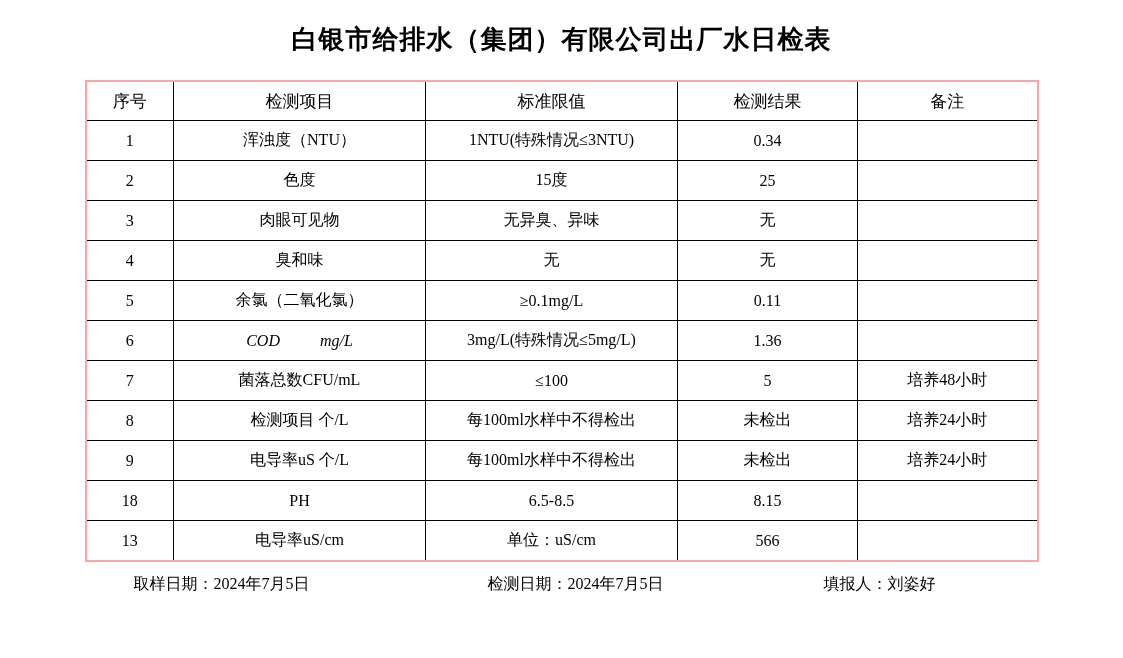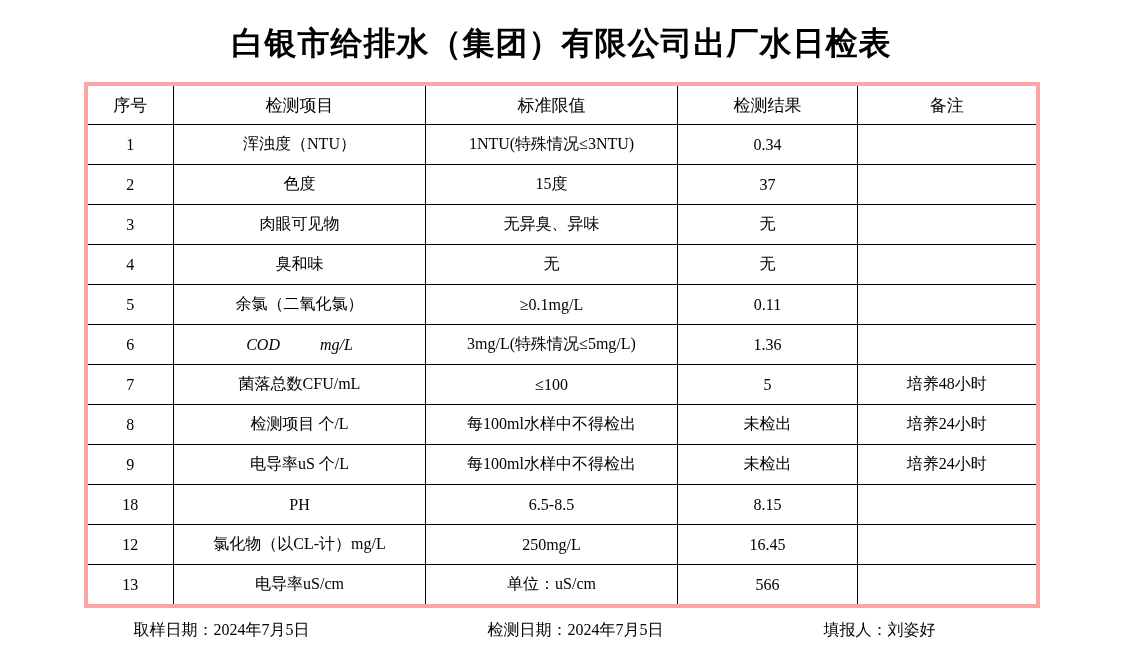--- a/index.html
+++ b/index.html
@@ -15,33 +15,33 @@
     overflow: hidden;
   }
   .page {
     position: relative;
     width: 1123px;
     height: 658px;
     box-sizing: border-box;
   }
   .doc-title {
     text-align: center;
-    font-size: 32px;
+    font-size: 26px;
     font-weight: bold;
     letter-spacing: 1px;
     margin-top: 22px;
-    margin-bottom: 16px;
+    margin-bottom: 23px;
     font-family: Liberation Mono, monospace;
   }
   table.report {
     border-collapse: collapse;
     table-layout: fixed;
     margin: 12px auto;
     width: 952px;
-    border: 4px solid #fca5a5;
+    border: 2px solid #fca5a5;
   }
   table.report td, table.report th {
     border: 1px solid #000;
     text-align: center;
     vertical-align: middle;
     font-weight: normal;
     font-size: 16px;
     height: 39px;
     padding: 0 4px;
     font-family: "Liberation Serif", "DejaVu Serif", serif;
@@ -101,21 +101,21 @@
         <td>1</td>
         <td>浑浊度（NTU）</td>
         <td>1NTU(特殊情况≤3NTU)</td>
         <td>0.34</td>
         <td></td>
       </tr>
       <tr>
         <td>2</td>
         <td>色度</td>
         <td>15度</td>
-        <td>37</td>
+        <td>25</td>
         <td></td>
       </tr>
       <tr>
         <td>3</td>
         <td>肉眼可见物</td>
         <td>无异臭、异味</td>
         <td>无</td>
         <td></td>
       </tr>
       <tr>
@@ -161,27 +161,20 @@
         <td>培养24小时</td>
       </tr>
       <tr>
         <td>18</td>
         <td>PH</td>
         <td>6.5-8.5</td>
         <td>8.15</td>
         <td></td>
       </tr>
       <tr>
-        <td>12</td>
-        <td>氯化物（以CL-计）mg/L</td>
-        <td>250mg/L</td>
-        <td>16.45</td>
-        <td></td>
-      </tr>
-      <tr>
         <td>13</td>
         <td>电导率uS/cm</td>
         <td>单位：uS/cm</td>
         <td>566</td>
         <td></td>
       </tr>
     </tbody>
   </table>
 
   <div class="footer">

